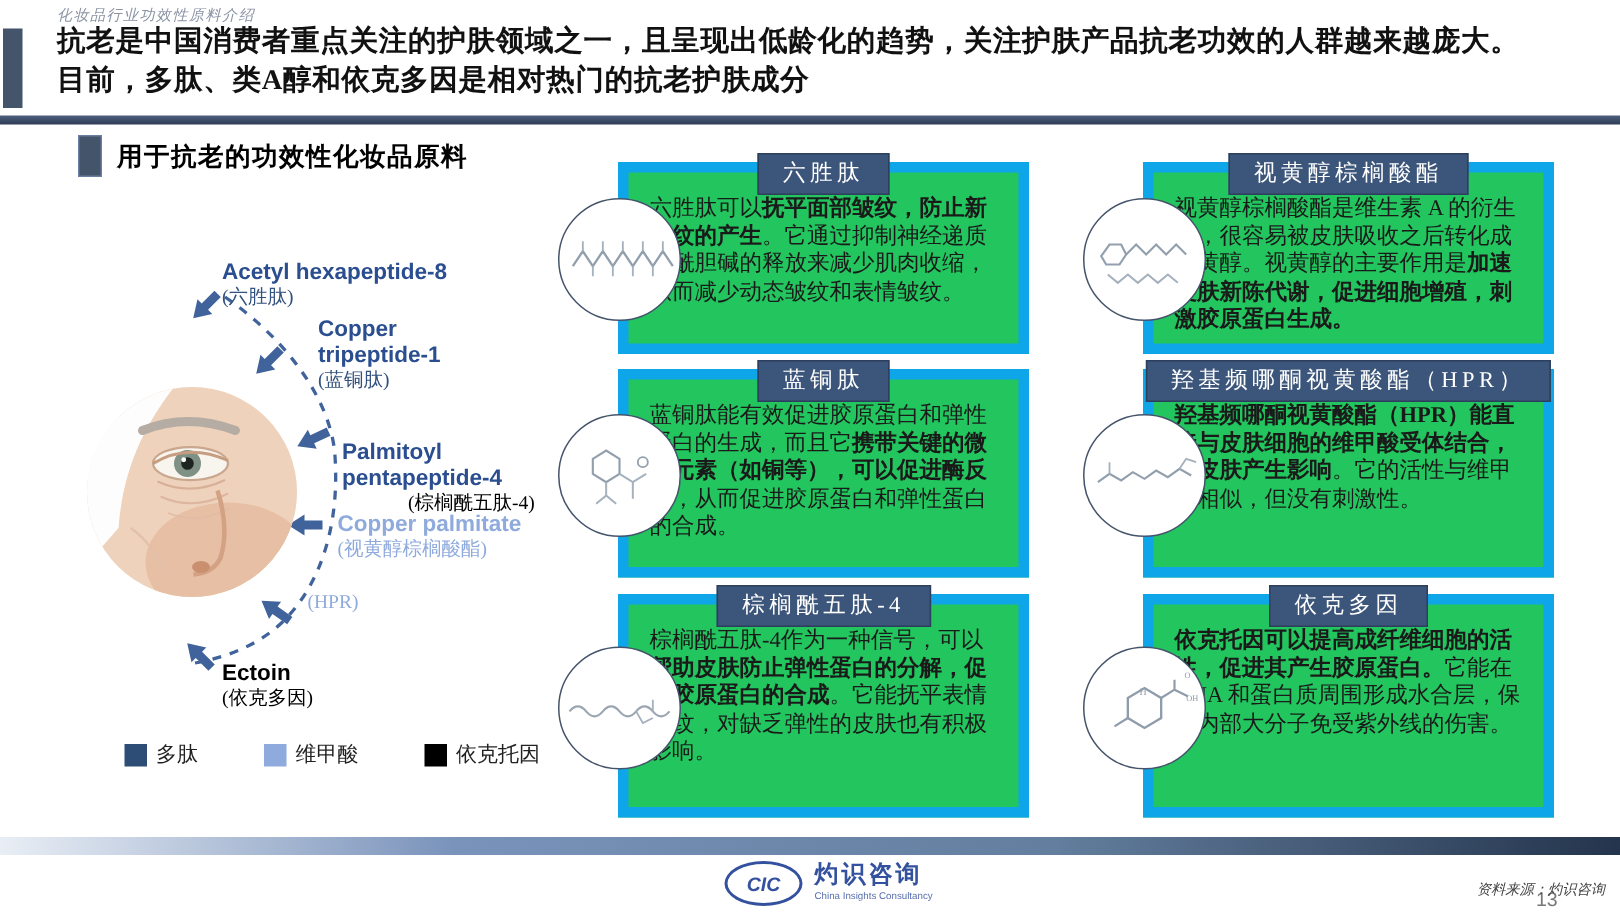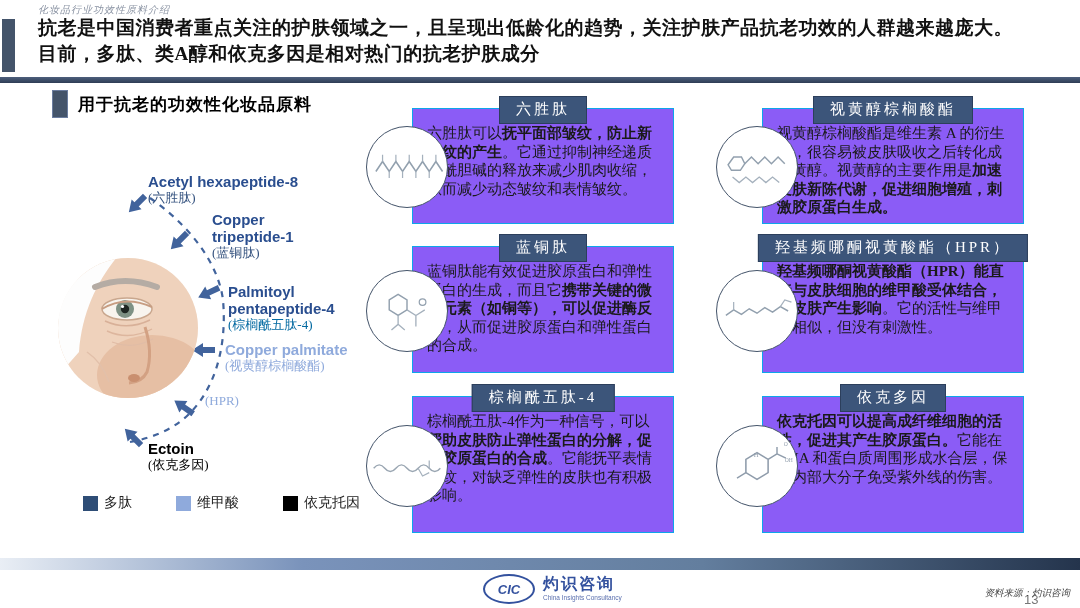--- a/index.html
+++ b/index.html
@@ -34,21 +34,21 @@
   .dl2{left:228px;top:283px;width:136px;}
   .dl3{left:225px;top:341px;width:180px;}
   .dl4{left:205px;top:393px;width:178px;}
   .dl5{left:148px;top:440px;width:140px;}
 
   .legend{position:absolute;left:83px;top:494px;display:flex;gap:44px;}
   .legend-item{display:flex;align-items:center;gap:6px;font-size:14px;color:#222;}
   .legend-item .sw{width:15px;height:15px;display:inline-block;}
 
   
-  .card{position:absolute;border:1px solid #0ea5e9;background:#8b5cf6;}
+  .card{position:absolute;border:7px solid #0ea5e9;background:#22c55e;}
   .c1{left:412px;top:108px;width:260px;height:114px;}
   .c2{left:762px;top:108px;width:260px;height:114px;}
   .c3{left:412px;top:246px;width:260px;height:125px;}
   .c4{left:762px;top:246px;width:260px;height:125px;}
   .c5{left:412px;top:396px;width:260px;height:135px;}
   .c6{left:762px;top:396px;width:260px;height:135px;}
   .card-header{position:absolute;top:-13px;left:50%;transform:translateX(-50%);
                background:#3C557A;color:#fff;font-size:15px;letter-spacing:3px;
                padding:3px 16px 4px;white-space:nowrap;border:1px solid #2c3f5c;}
   .card-body{padding:15px 10px 6px 14px;font-size:15px;line-height:18.5px;color:#1a1a1a;}
@@ -147,22 +147,22 @@
   <div id="dlabels">
       <div class="dlabel dl0">
         <div class="en" style="color: rgb(42, 78, 143);">Acetyl hexapeptide-8</div>
         <div class="zh" style="color: rgb(51, 81, 126);">(六胜肽)</div>
       </div>
       <div class="dlabel dl1">
         <div class="en" style="color: rgb(42, 78, 143);">Copper tripeptide-1</div>
         <div class="zh" style="color: rgb(51, 81, 126);">(蓝铜肽)</div>
       </div>
       <div class="dlabel dl2">
-        <div class="en" style="color: rgb(42, 78, 143);">Palmitoyl pentapeptide-4</div>
-        <div class="zh" style="color: #0369a1;">(棕榈酰五肽-4)</div>
+        <div class="en" style="color: rgb(42, 78, 143); margin-top: 10px;">Palmitoyl pentapeptide-4</div>
+        <div class="zh" style="color: #000000; margin-left: 44px;">(棕榈酰五肽-4)</div>
       </div>
       <div class="dlabel dl3">
         <div class="en" style="color: rgb(143, 170, 220);">Copper palmitate</div>
         <div class="zh" style="color: rgb(143, 170, 220);">(视黄醇棕榈酸酯)</div>
       </div>
       <div class="dlabel dl4">
         <div class="zh" style="color: rgb(143, 170, 220);">(HPR)</div>
       </div>
       <div class="dlabel dl5">
         <div class="en" style="color: rgb(0, 0, 0);">Ectoin</div>

